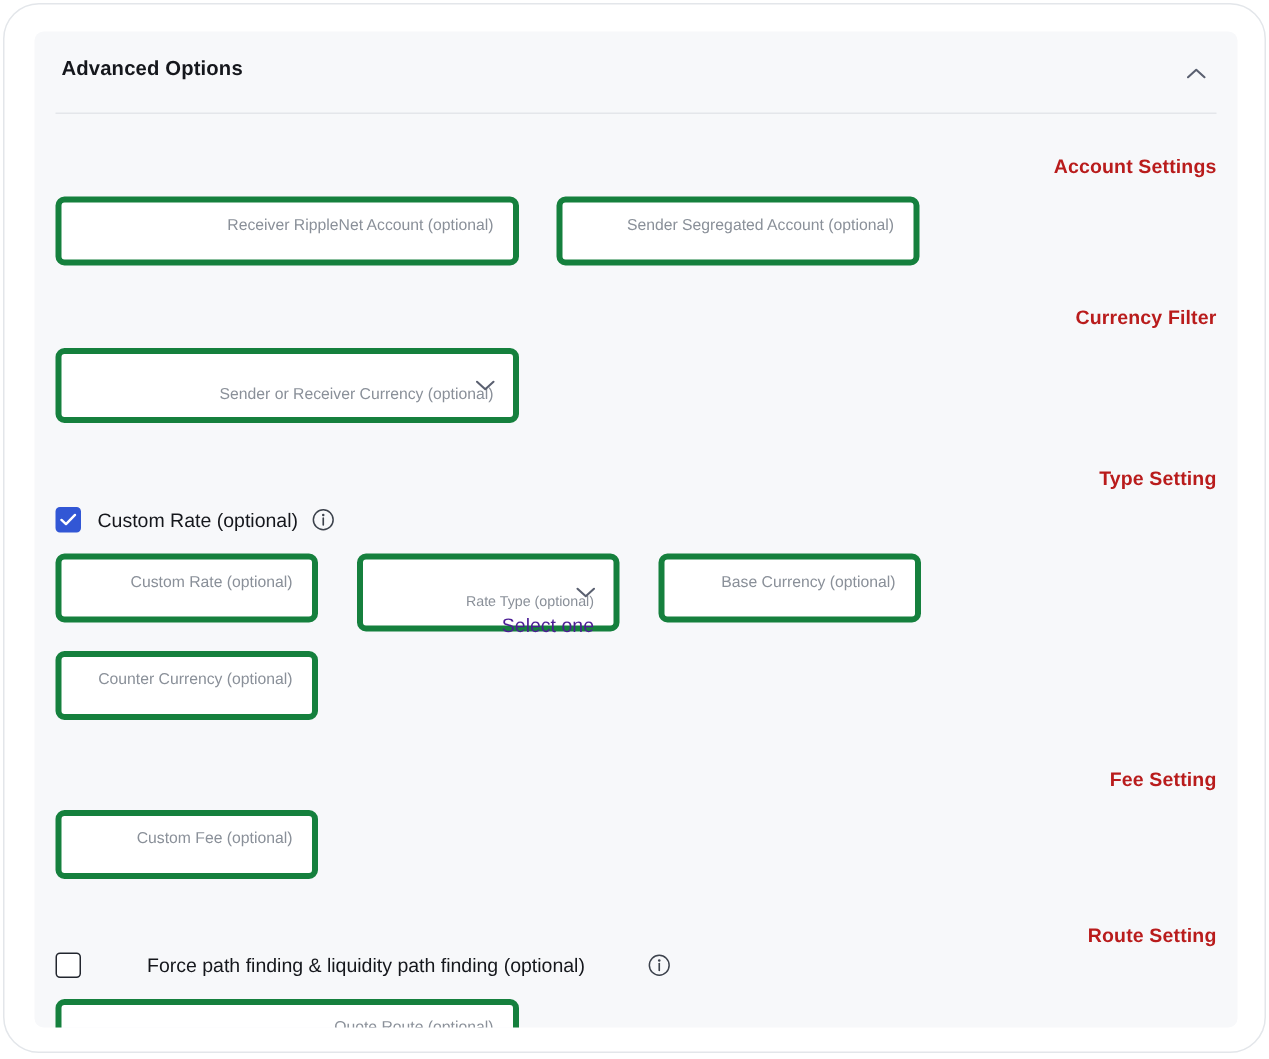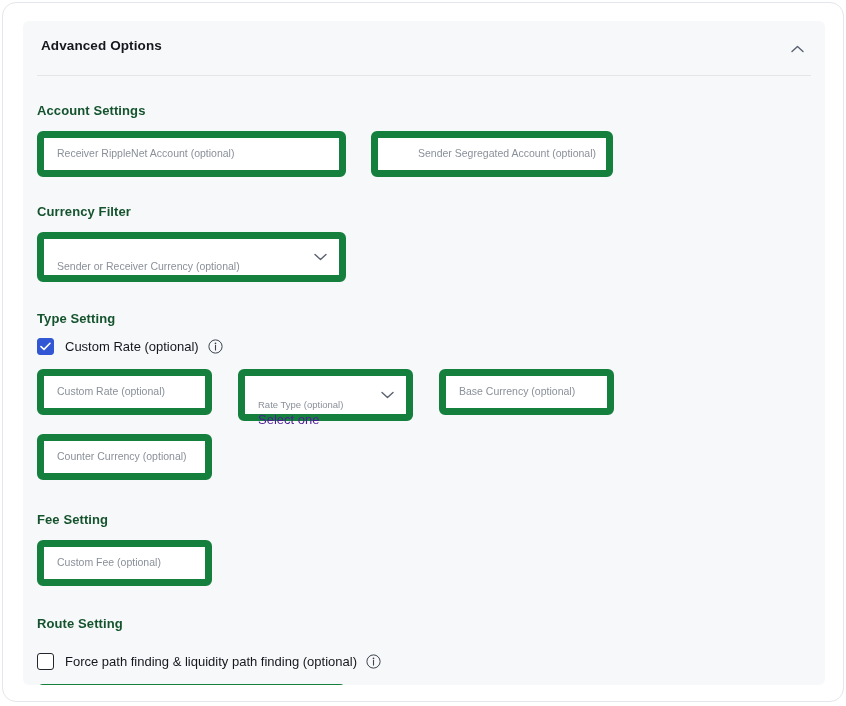--- a/index.html
+++ b/index.html
@@ -13,22 +13,23 @@
   }
 
   .outer-card {
     position: absolute;
     left: 2px;
     top: 2px;
     width: 842px;
     height: 700px;
     background: #ffffff;
     border: 1px solid #e3e6ea;
-    border-radius: 14px;
+    border-radius: 24px;
     overflow: hidden;
+    text-align: right;
   }
 
   .panel {
     position: absolute;
     left: 20px;
     top: 18px;
     width: 802px;
     height: 664px;
     background: #f7f8fa;
     border-radius: 6px;
@@ -80,35 +81,35 @@
     width: 802px;
     bottom: 0;
     padding: 0 14px;
   }
 
   .section { margin: 0; }
 
   .section-title {
     font-size: 13px;
     font-weight: bold;
-    color: #14532d;
+    color: #b91c1c;
     letter-spacing: 0.1px;
     line-height: 1;
   }
 
   .field-row {
     display: flex;
     align-items: flex-start;
   }
 
   
   .field {
     position: relative;
     background: #ffffff;
-    border: 7px solid #15803d;
+    border: 4px solid #15803d;
     border-radius: 6px;
     height: 46px;
     padding: 9px 13px 0 13px;
   }
   .field.wide   { width: 309px; }
   .field.medium { width: 242px; padding-left: 40px; }
   .field.narrow { width: 175px; }
   .field.select { width: 175px; height: 52px; padding-top: 23px; }
   .field.select-wide { width: 309px; height: 50px; padding-top: 21px; }
 
@@ -277,21 +278,21 @@
         <div class="field-row" style="margin-top:14px;">
           <div class="field narrow">
             <div class="placeholder">Custom Fee (optional)</div>
           </div>
         </div>
       </div>
 
       <div class="section">
         <div class="section-title" style="margin-top:31px;">Route Setting</div>
 
-        <div class="check-row" style="margin-top:23px;">
+        <div class="check-row" style="margin-top:5px;gap:33px;">
           <div class="checkbox unchecked"></div>
           <div class="check-label">Force path finding &amp; liquidity path finding (optional)</div>
           <div class="info-icon">
             <svg width="15" height="15" viewBox="0 0 15 15" fill="none">
               <circle cx="7.5" cy="7.5" r="6.6" stroke="#3c424c" stroke-width="1"></circle>
               <circle cx="7.5" cy="4.3" r="0.85" fill="#3c424c"></circle>
               <path d="M7.5 6.4V11" stroke="#3c424c" stroke-width="1.1" stroke-linecap="round"></path>
             </svg>
           </div>
         </div>

